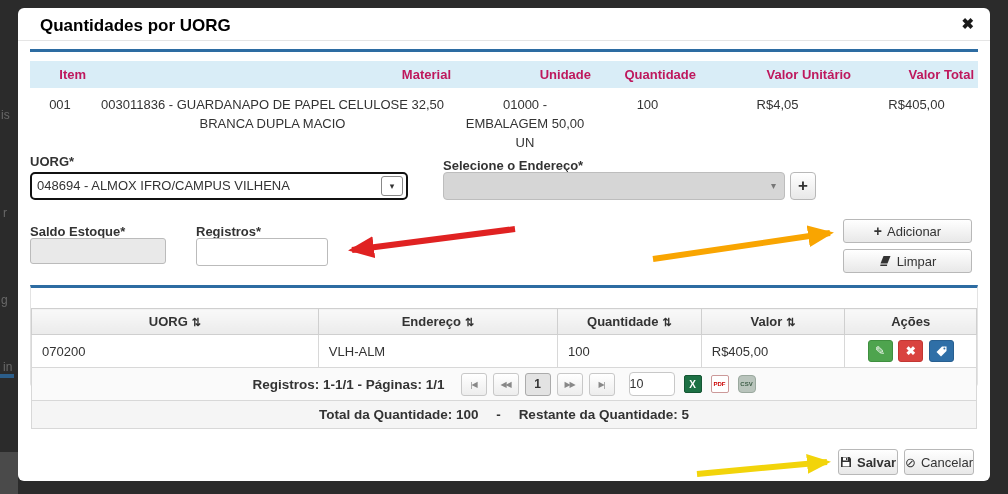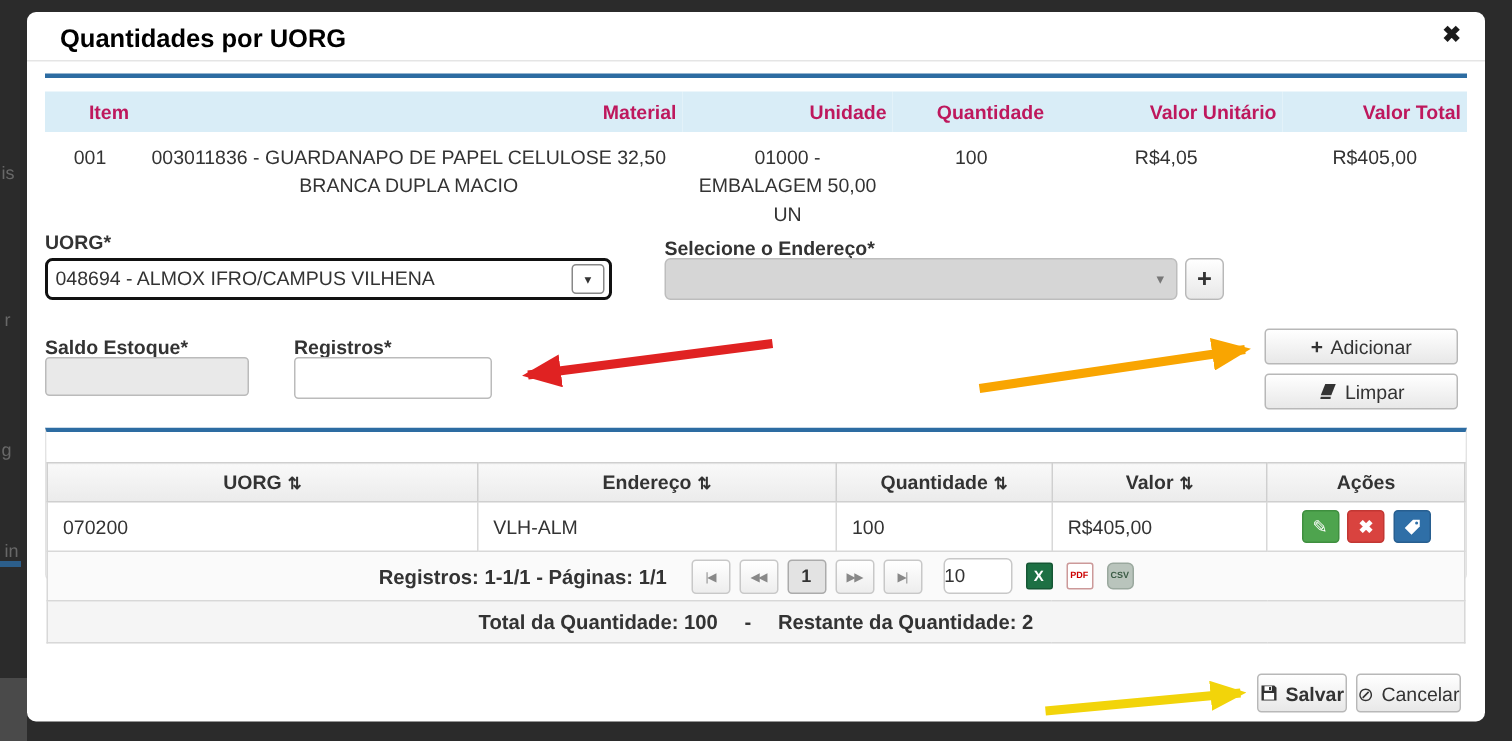--- a/index.html
+++ b/index.html
@@ -228,21 +228,21 @@
               <span class="exp exp-xls">X</span>
               <span class="exp exp-pdf">PDF</span>
               <span class="exp exp-csv">CSV</span>
             </div>
           </td>
         </tr>
         <tr class="tot-row">
           <td colspan="5">
             <span>Total da Quantidade: 100</span>
             <span class="tot-sep">-</span>
-            <span>Restante da Quantidade: 2</span>
+            <span>Restante da Quantidade: 5</span>
           </td>
         </tr>
       </tbody>
     </table>
   </div>
 
   <div class="btn btn-salvar">
     <svg width="12" height="12" viewBox="0 0 12 12">
       <path d="M1 1 H9.5 L11 2.5 V11 H1 Z" fill="#333"></path>
       <rect x="3" y="1.5" width="5" height="3" fill="#fff"></rect>

